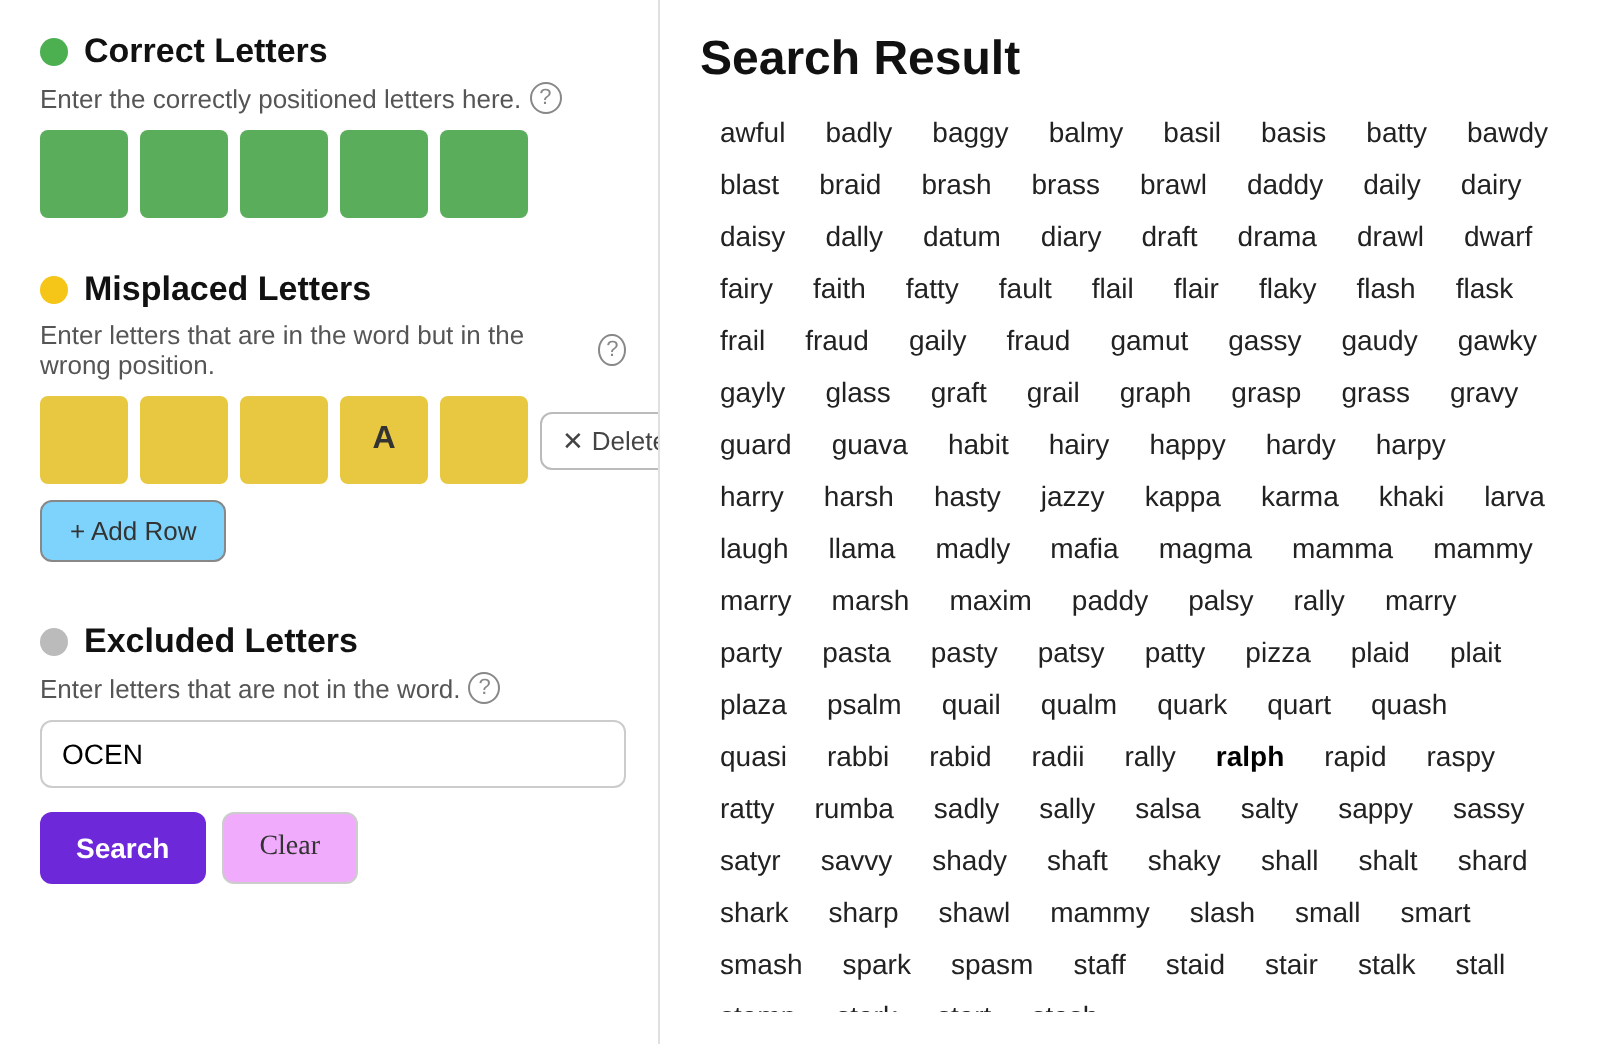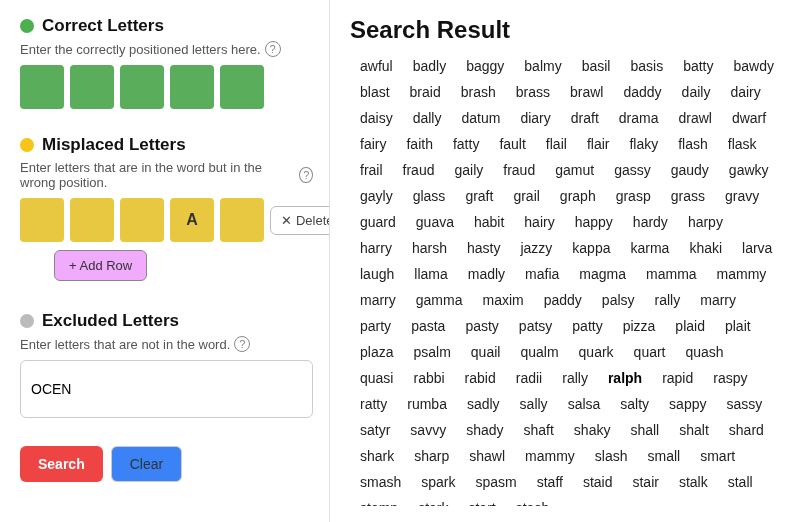--- a/index.html
+++ b/index.html
@@ -126,60 +126,60 @@
       color: #444;
       white-space: nowrap;
     }
     .add-row-btn {
       display: flex;
       align-items: center;
       gap: 5px;
       padding: 7px 14px;
       border: 1.5px solid #888;
       border-radius: 6px;
-      background: #f0abfc;
+      background: #7dd3fc;
       cursor: pointer;
       font-size: 13px;
       color: #333;
       margin-bottom: 16px;
-      margin-left: 34px;
     }
     .excluded-section { margin-bottom: 12px; }
     .excluded-input {
       width: 100%;
-      padding: 20px 10px;
+      padding: 8px 10px;
       border: 1.5px solid #ccc;
       border-radius: 6px;
       font-size: 14px;
       outline: none;
-      margin-bottom: 28px;
+      margin-bottom: 12px;
     }
     .button-row {
       display: flex;
       gap: 8px;
     }
     .btn-search {
       padding: 9px 18px;
-      background: #ef4444;
+      background: #6d28d9;
       color: #fff;
       border: none;
       border-radius: 6px;
       font-size: 14px;
       font-weight: 600;
       cursor: pointer;
     }
     .btn-clear {
       padding: 9px 18px;
-      background: #3b82f6;
+      background: #f0abfc;
       color: #333;
       border: 1.5px solid #ccc;
       border-radius: 6px;
       font-size: 14px;
       font-weight: 500;
       cursor: pointer;
+      font-family: Liberation Serif, serif;
     }
 
     .right-panel {
       flex: 1;
       padding: 16px 12px 16px 20px;
       display: flex;
       flex-direction: column;
       overflow: hidden;
     }
     .result-title {
@@ -366,21 +366,21 @@
         <span class="word-item">khaki</span>
         <span class="word-item">larva</span>
         <span class="word-item">laugh</span>
         <span class="word-item">llama</span>
         <span class="word-item">madly</span>
         <span class="word-item">mafia</span>
         <span class="word-item">magma</span>
         <span class="word-item">mamma</span>
         <span class="word-item">mammy</span>
         <span class="word-item">marry</span>
-        <span class="word-item">gamma</span>
+        <span class="word-item">marsh</span>
         <span class="word-item">maxim</span>
         <span class="word-item">paddy</span>
         <span class="word-item">palsy</span>
         <span class="word-item">rally</span>
         <span class="word-item">marry</span>
         <span class="word-item">party</span>
         <span class="word-item">pasta</span>
         <span class="word-item">pasty</span>
         <span class="word-item">patsy</span>
         <span class="word-item">patty</span>

